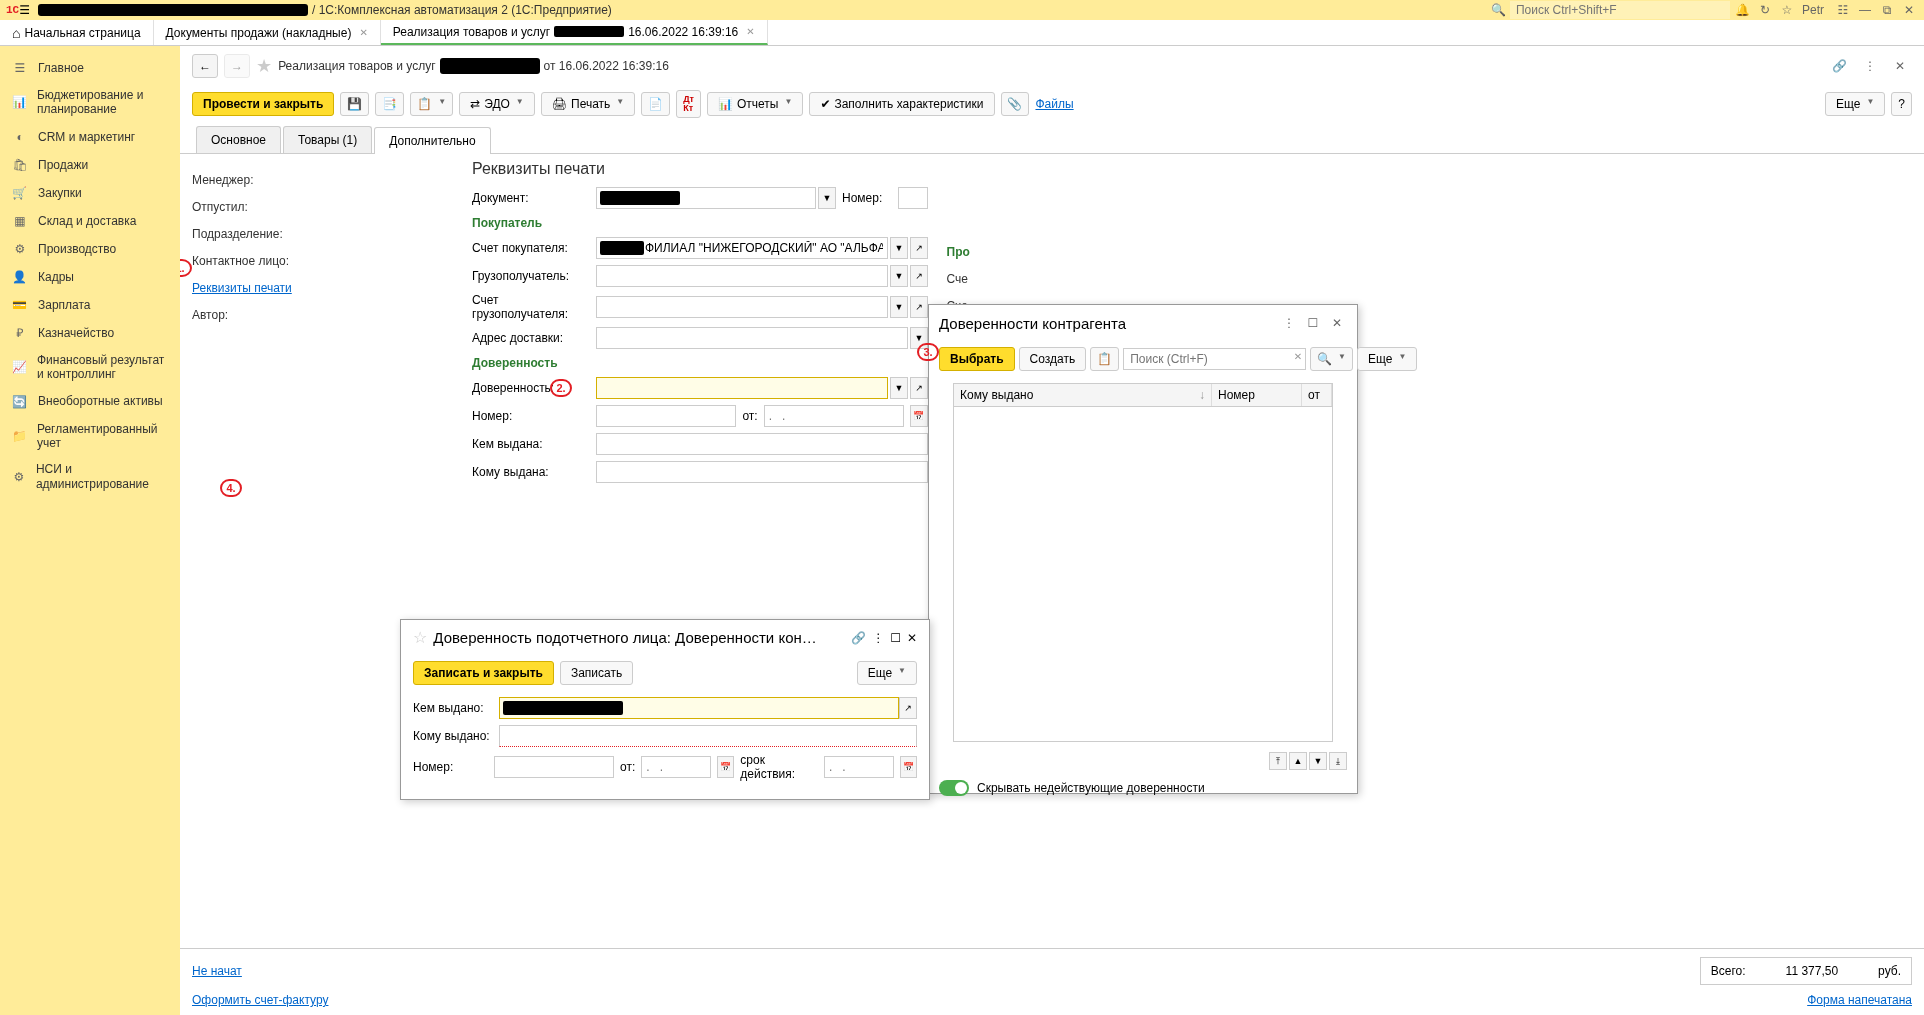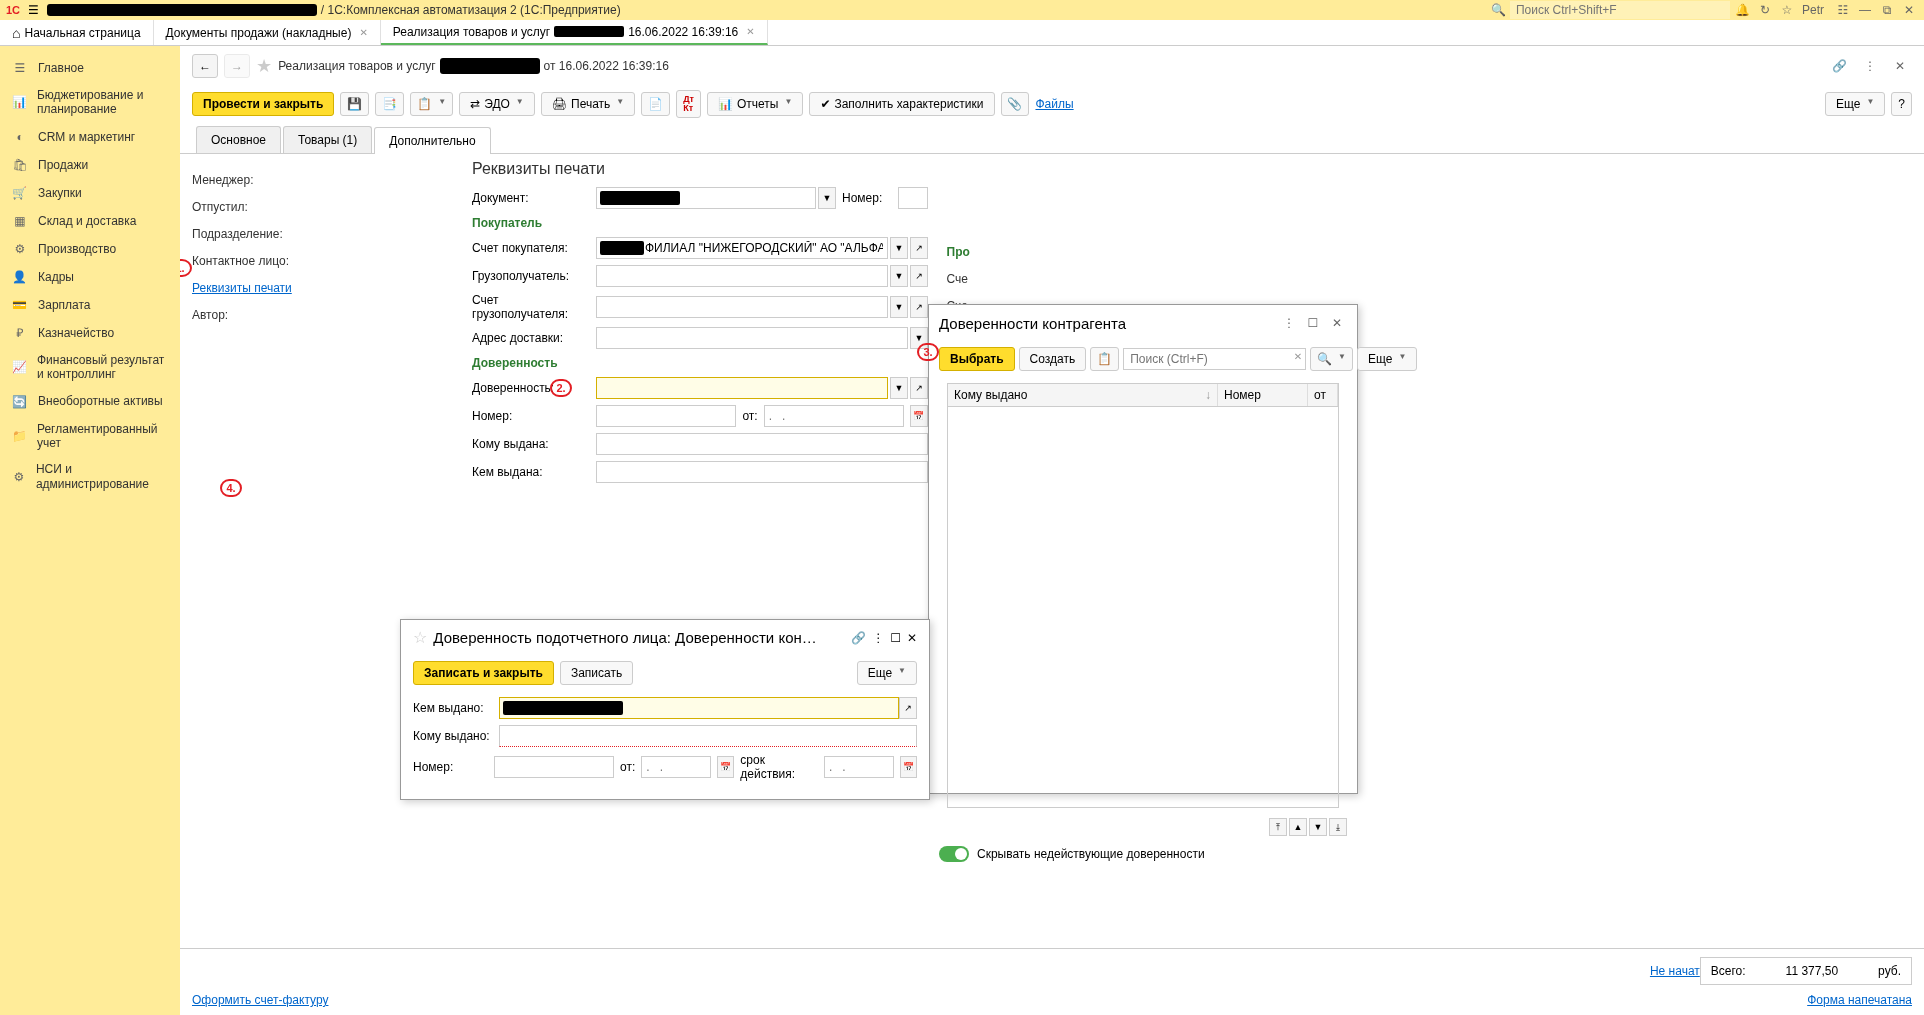--- a/index.html
+++ b/index.html
@@ -1,20 +1,20 @@
 <!DOCTYPE html>
 <html><head>
 <meta charset="utf-8">
 <style>
 * { box-sizing: border-box; margin: 0; padding: 0; font-family: Arial, sans-serif; font-size: 12px; }
 body { background: #fff; overflow: hidden; }
 
 
 .titlebar { background: #ffec99; height: 20px; display: flex; align-items: center; padding: 0 6px; }
-.titlebar .logo { color: #e31e24; font-weight: bold; font-size: 11px; margin-right: 8px; }
+.titlebar .logo { color: #e31e24; font-weight: bold; font-size: 11px; margin-right: 0; font-family: Liberation Mono, monospace; }
 .titlebar .hamburger { cursor: pointer; margin-right: 8px; }
 .titlebar .redact { background: #000; height: 12px; width: 270px; display: inline-block; border-radius: 3px; }
 .titlebar .title-text { margin-left: 4px; color: #333; }
 .titlebar .spacer { flex: 1; }
 .titlebar .search { background: rgba(255,255,255,0.3); border: none; width: 220px; padding: 2px 6px; color: #888; }
 .titlebar .sysbtn { width: 18px; height: 18px; display: flex; align-items: center; justify-content: center; cursor: pointer; margin-left: 4px; color: #666; }
 
 
 .tabbar { background: #fff; height: 26px; border-bottom: 1px solid #ccc; display: flex; align-items: stretch; }
 .tabbar .tab { padding: 5px 12px; border-right: 1px solid #e0e0e0; display: flex; align-items: center; cursor: pointer; position: relative; }
@@ -77,21 +77,21 @@
 
 
 .dialog { position: absolute; background: #fff; border: 1px solid #999; box-shadow: 2px 2px 8px rgba(0,0,0,0.2); z-index: 20; }
 .dialog .dhead { display: flex; align-items: center; padding: 8px 10px; }
 .dialog .dhead .dtitle { font-size: 15px; flex: 1; }
 .dialog .dhead .dbtn { width: 20px; height: 20px; display: flex; align-items: center; justify-content: center; cursor: pointer; color: #666; margin-left: 4px; }
 
 .dlg-trustees { left: 748px; top: 150px; width: 430px; height: 490px; }
 .dlg-trustees .dtoolbar { padding: 6px 10px; display: flex; gap: 4px; align-items: center; }
 .dlg-trustees .dtoolbar input.search { flex: 1; border: 1px solid #ccc; padding: 3px 20px 3px 6px; min-width: 0; }
-.dlg-trustees .table { margin: 6px 18px; border: 1px solid #ccc; height: 425px; }
+.dlg-trustees .table { margin: 6px 24px; border: 1px solid #ccc; height: 359px; }
 .dlg-trustees .table .thead { display: flex; background: #f5f5f5; border-bottom: 1px solid #ccc; }
 .dlg-trustees .table .thead .th { padding: 4px 6px; border-right: 1px solid #ddd; }
 .dlg-trustees .tfoot { padding: 4px 10px; display: flex; justify-content: flex-end; gap: 2px; }
 .dlg-trustees .tfoot .tfbtn { width: 18px; height: 18px; border: 1px solid #ccc; background: #f5f5f5; display:flex; align-items:center; justify-content:center; font-size:9px; cursor:pointer; }
 .dlg-trustees .switch-row { padding: 6px 10px; display: flex; align-items: center; gap: 8px; }
 .switch { width: 30px; height: 16px; background: #4caf50; border-radius: 8px; position: relative; }
 .switch::after { content: ""; width: 12px; height: 12px; background: #fff; border-radius: 50%; position: absolute; top: 2px; right: 2px; }
 
 
 .dlg-person { left: 220px; top: 465px; width: 530px; }
@@ -101,21 +101,21 @@
 .dlg-person .ptoolbar { padding: 6px 12px; display: flex; gap: 6px; align-items: center; }
 .dlg-person .pform { padding: 6px 12px 12px; }
 .dlg-person .prow { display: flex; align-items: center; gap: 6px; margin-bottom: 6px; }
 .dlg-person .prow .plbl { width: 80px; }
 .dlg-person .prow input { border: 1px solid #ccc; padding: 3px 4px; }
 .dlg-person .prow input.highlight { background: #fffde7; border-color: #d4b000; }
 .dlg-person .prow input.err { border-bottom: 1px dotted #e31e24; }
 
 
 .footer { border-top: 1px solid #ccc; padding: 8px 12px; display: flex; flex-direction: column; gap: 8px; }
-.footer .frow-top { display: flex; justify-content: flex-end; align-items: center; }
+.footer .frow-top { display: flex; justify-content: space-between; align-items: center; }
 .footer .total-box { border: 1px solid #ccc; padding: 6px 10px; display: flex; gap: 40px; align-items: center; }
 .footer .links { display: flex; flex-direction: column; gap: 6px; }
 
 input.bankval { background: #fff; }
 .searchwrap { position: relative; flex: 1; display: flex; }
 .searchclear { position: absolute; right: 4px; top: 3px; color: #999; cursor: pointer; font-size: 10px; }
 </style>
 </head>
 <body>
 
@@ -332,27 +332,27 @@
             </div>
         </div>
         <div class="frow">
           <div class="flbl">Номер:</div>
           <input type="text" style="width: 110px;">
           <span>от:</span>
           <input type="text" style="width: 80px;" placeholder=".   .">
           <div class="fldbtn">📅</div>
         </div>
         <div class="frow">
+          <div class="flbl">Кем выдана:</div>
+          <div class="fval">
+              <input type="text" style="">
+            </div>
+        </div>
+        <div class="frow">
           <div class="flbl">Кому выдана:</div>
-          <div class="fval">
-              <input type="text" style="">
-            </div>
-        </div>
-        <div class="frow">
-          <div class="flbl">Кем выдана:</div>
           <div class="fval">
               <input type="text" style="">
             </div>
         </div>
 
         <div class="rightcut">
           <div style="color:#2e7d32;font-weight:bold">Про</div>
           <div>Сче</div>
           <div>Сче</div>
           <div style="color:#2e7d32;font-weight:bold">Под</div>

